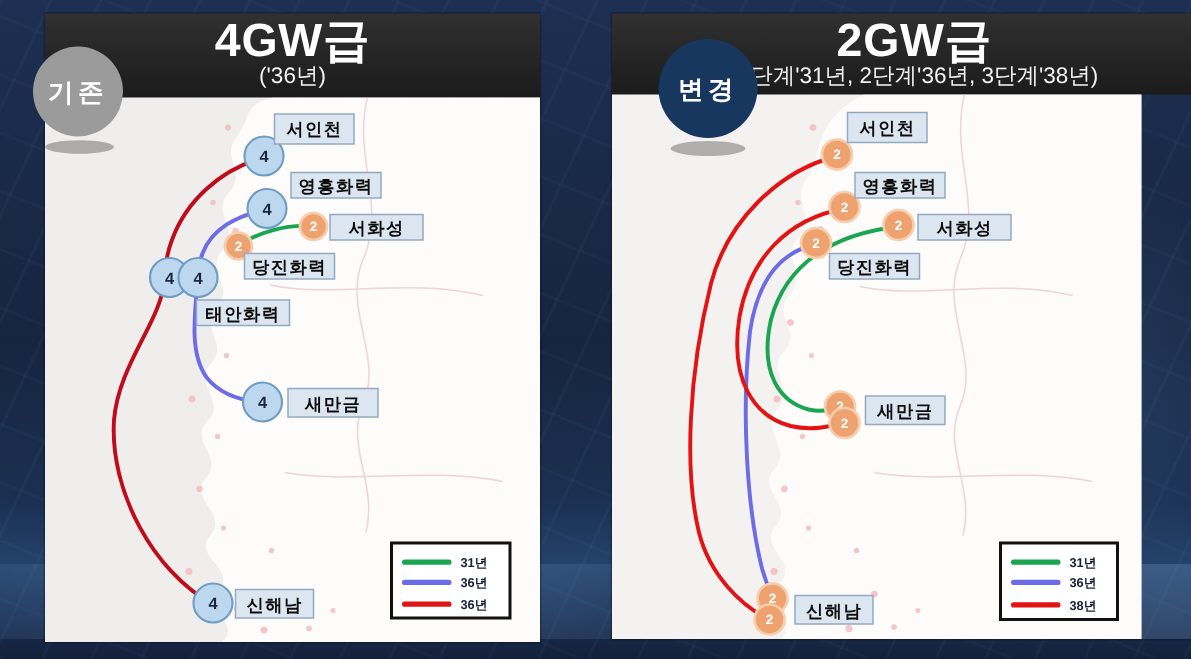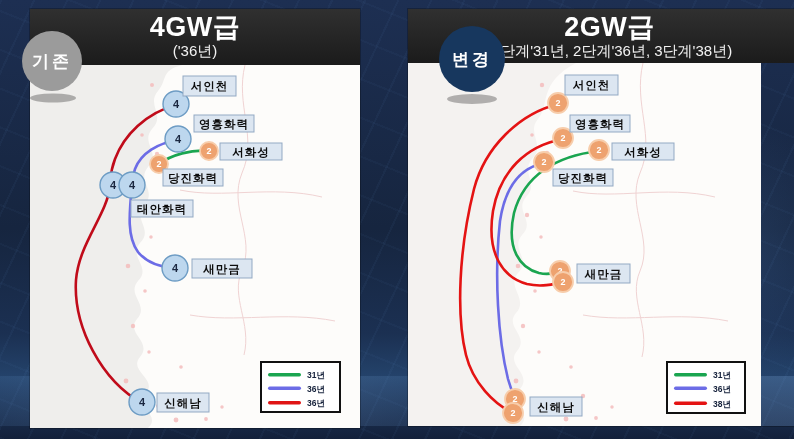--- a/index.html
+++ b/index.html
@@ -19,21 +19,21 @@
   }
   .bg-glow{position:absolute;right:-60px;top:120px;width:220px;height:260px;
     background:radial-gradient(closest-side, rgba(90,140,205,.18), rgba(90,140,205,0));
   }
   .panel{position:absolute;box-shadow:0 0 0 1px rgba(0,0,0,.25);}
   .panel-left{left:30px;top:9px;width:330px;height:419px;}
   .panel-right{left:408px;top:9px;width:403px;height:417px;}
   .panel-header{background:linear-gradient(180deg,#303030,#1b1b1b);color:#fff;text-align:center;}
   .panel-left .panel-header{height:56px;}
   .panel-right .panel-header{height:54px;}
-  .panel-title{font-size:27px;font-weight:bold;line-height:30px;padding-top:3px;letter-spacing:.5px;}
+  .panel-title{font-size:31px;font-weight:bold;line-height:30px;padding-top:3px;letter-spacing:.5px;}
   .panel-subtitle{font-size:15px;line-height:18px;color:#f2f2f2;text-align:center;}
   .map{display:block;}
   .map-left{background:#efeeec;}
   .map-right{background:#f4f2f0;}
   .badge{position:absolute;z-index:5;}
   .badge text{font-size:17px;font-weight:bold;fill:#ffffff;letter-spacing:3px;}
   svg text{font-family:"Liberation Sans","DejaVu Sans",sans-serif;}
   .land{fill:#fdfcfa;stroke:none;}
   .province{fill:none;stroke:#f0d3d3;stroke-width:1;}
   .speck{fill:#f3bcbc;opacity:.85;}

